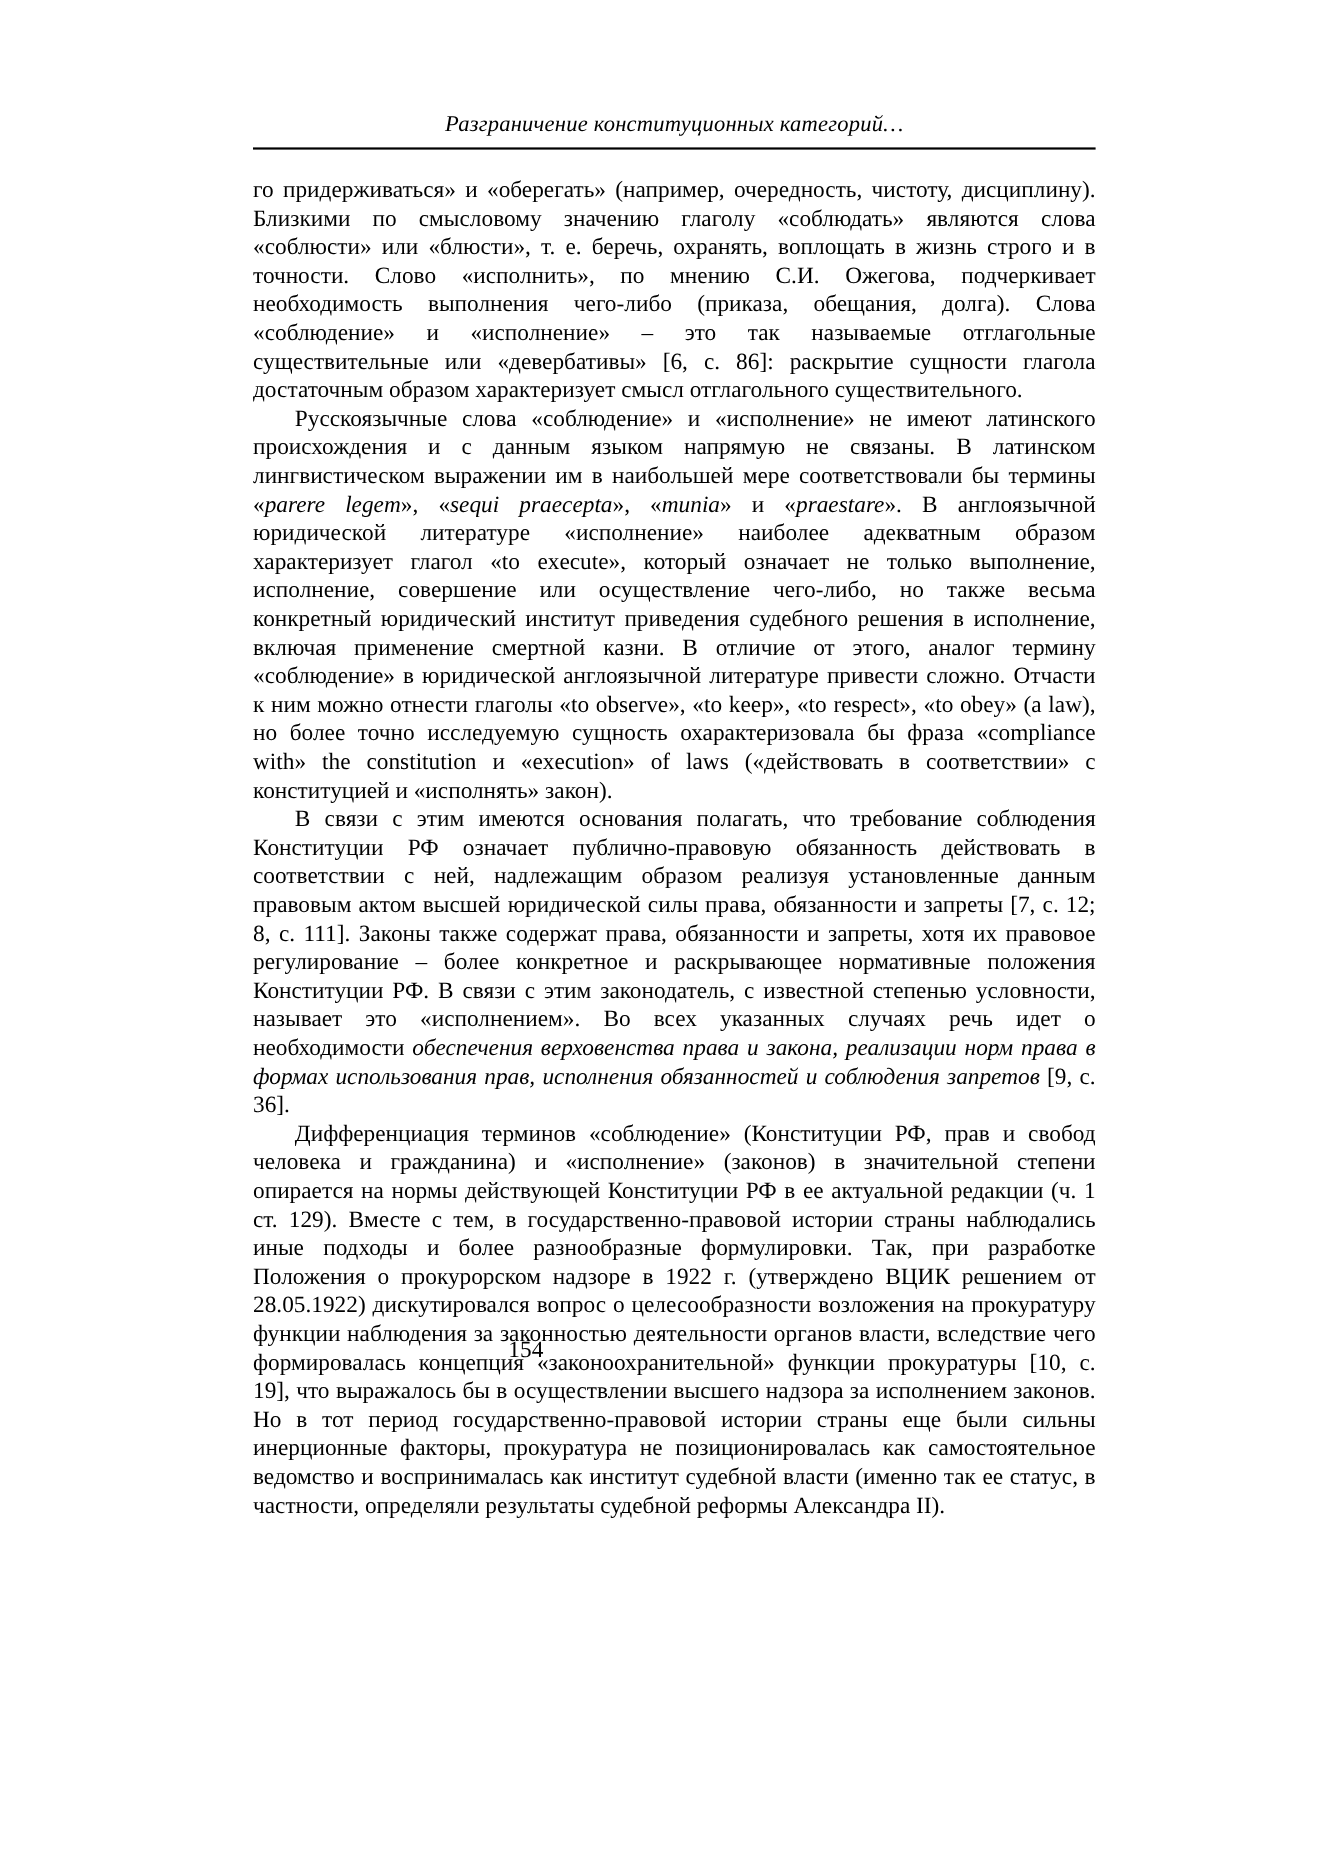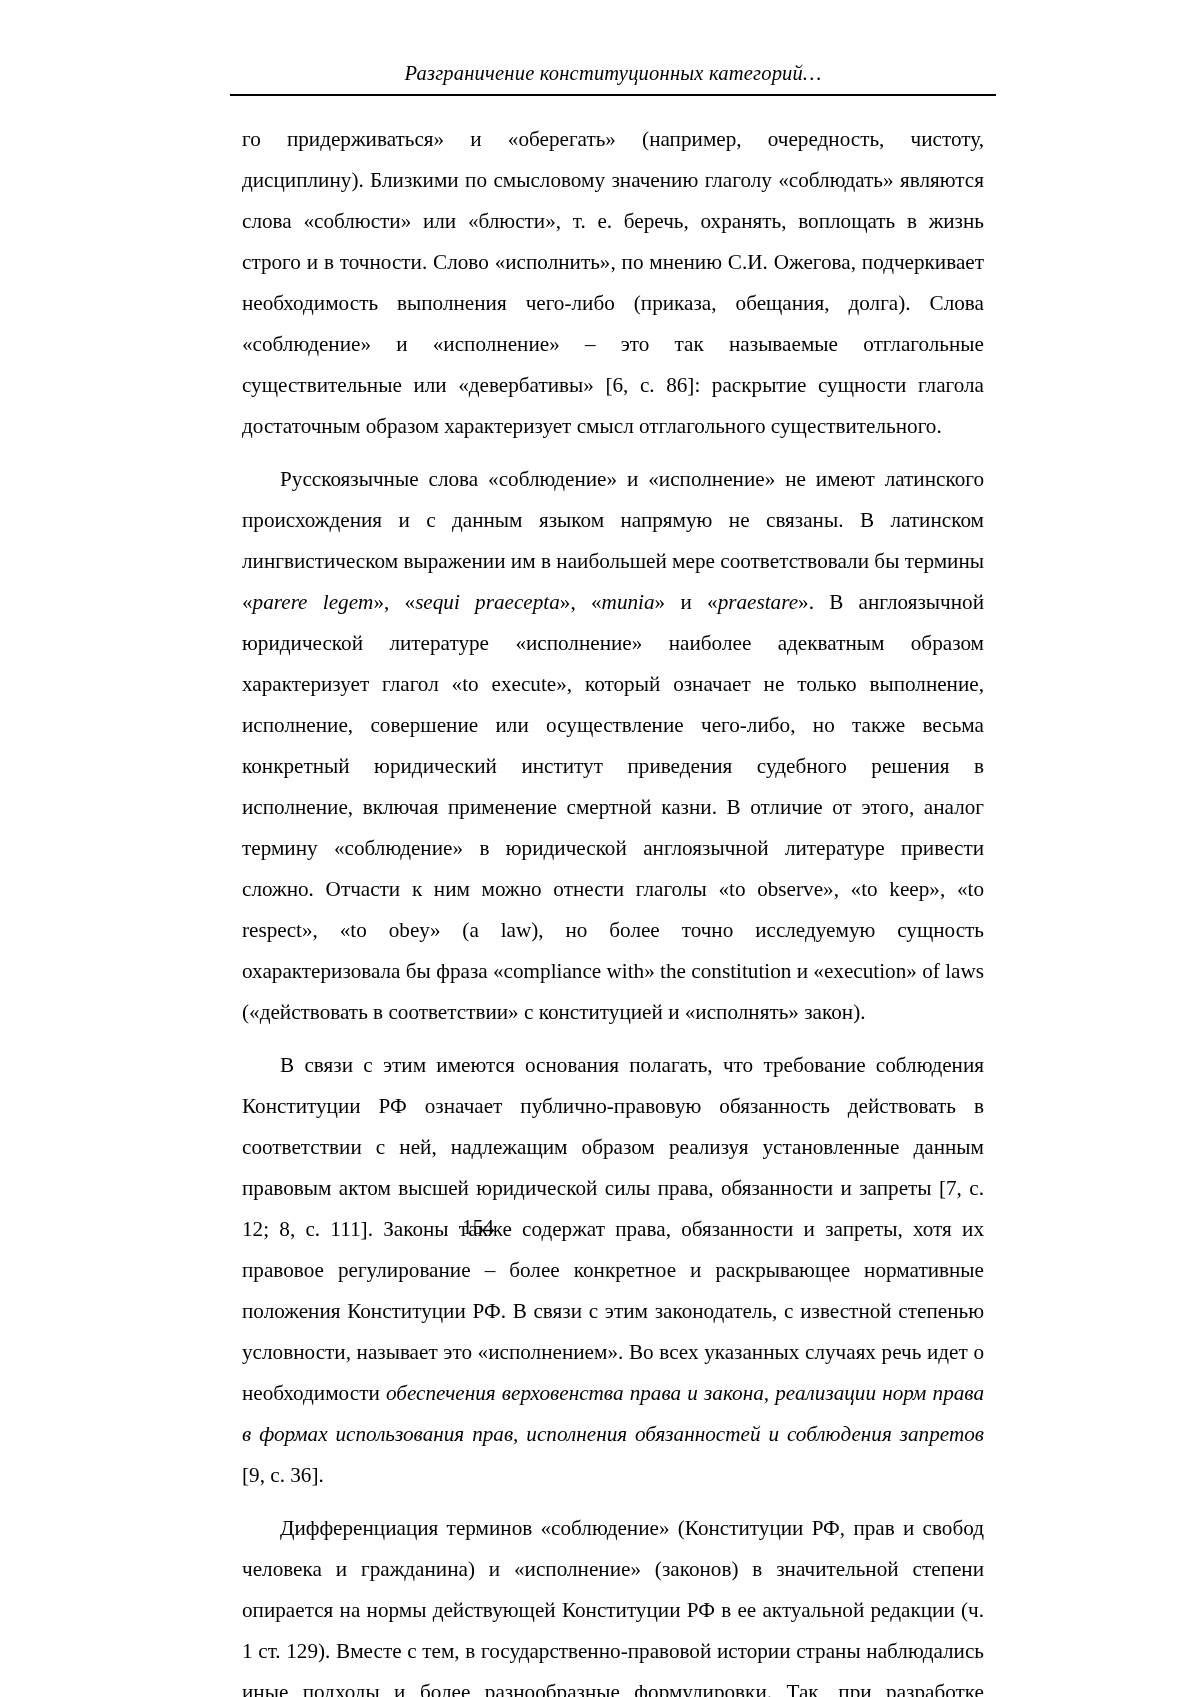--- a/index.html
+++ b/index.html
@@ -29,32 +29,33 @@
     left: 230px;
     top: 62px;
     width: 766px;
   }
   .running-head {
     text-align: center;
     font-style: italic;
     font-size: 20.5px;
     letter-spacing: 0.2px;
     padding-bottom: 9px;
+    margin-top: 40px;
   }
   .head-rule {
     border-bottom: 2.2px solid #000;
     width: 100%;
     margin-bottom: 23px;
   }
   .body-text p {
-    margin: 12px;
+    margin: 0;
     text-align: justify;
     text-justify: inter-word;
     font-size: 21.2px;
-    line-height: 41px;
+    line-height: 26px;
     text-indent: 38px;
     hyphens: manual;
   }
   .body-text p.no-indent {
     text-indent: 0;
   }
   .body-text p + p {
     margin-top: 0;
   }
   em.it {

